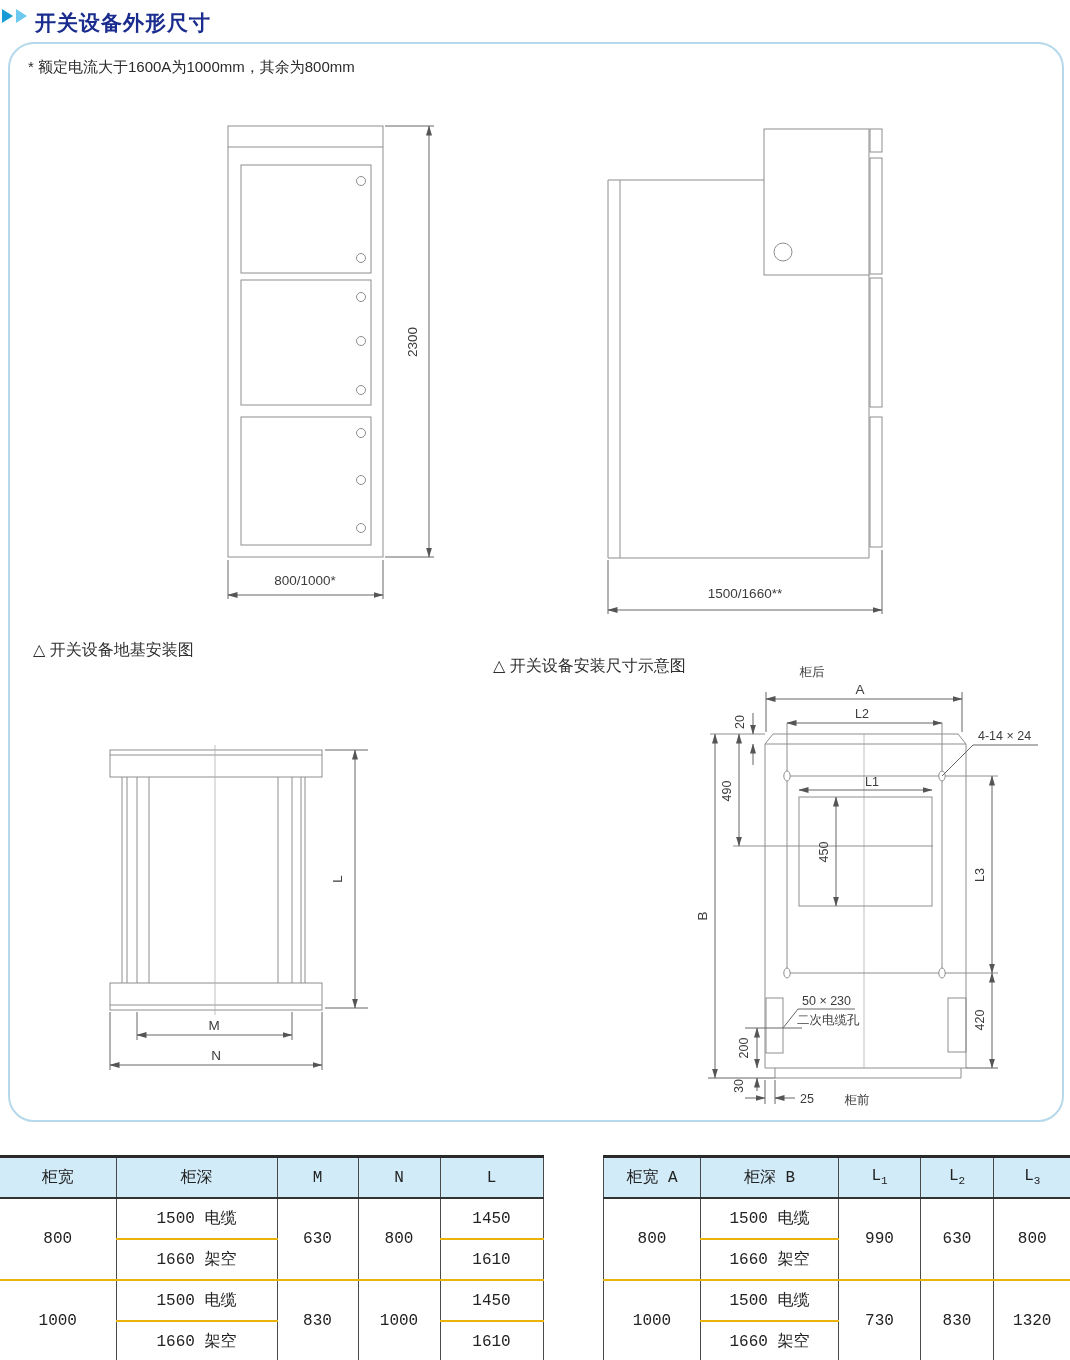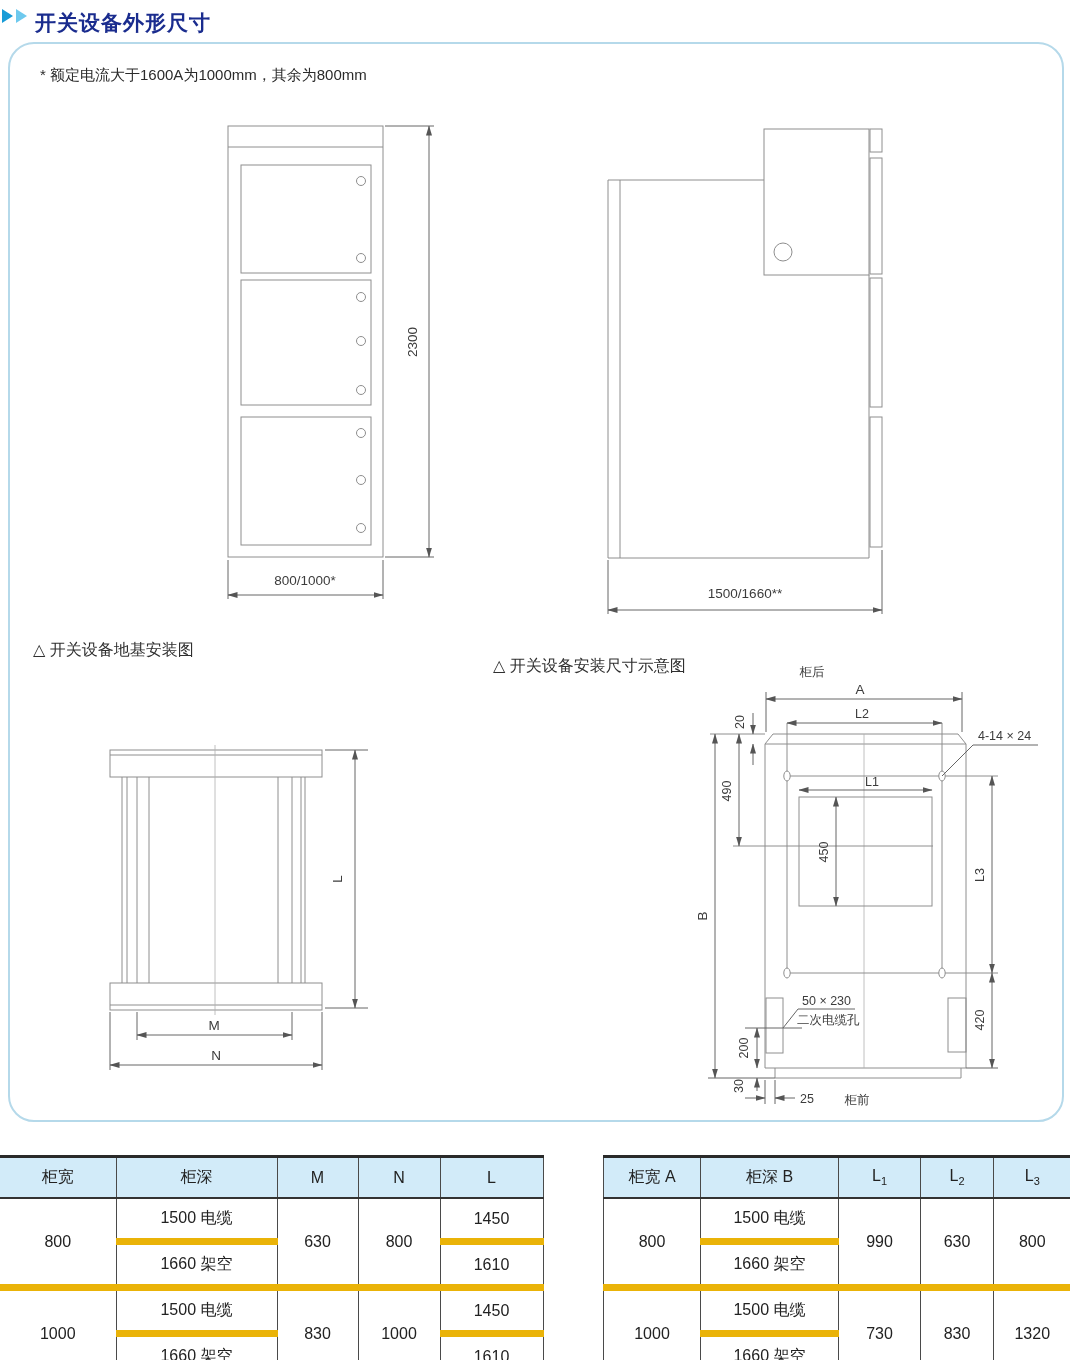--- a/index.html
+++ b/index.html
@@ -9,42 +9,42 @@
   
   .title-row{position:absolute;left:2px;top:9px;height:30px;display:flex;align-items:flex-start;}
   .tri{width:0;height:0;border-top:7px solid transparent;border-bottom:7px solid transparent;border-left:11px solid #189bd7;margin-right:3px;}
   .tri.t2{border-left-color:#6ec9ee;margin-right:8px;}
   .page-title{font-size:21px;font-weight:bold;color:#1a2c8e;letter-spacing:1px;}
 
   
   .panel{position:absolute;left:8px;top:42px;width:1052px;height:1076px;border:2px solid #b5d9ea;border-radius:26px;background:#fff;}
 
   .note{position:absolute;left:28px;font-size:15px;color:#2b2b2b;}
-  .n1{top:66px;margin-left:12px;} .n2{top:84px;}
+  .n1{top:58px;} .n2{top:84px;}
 
   .sub-title{position:absolute;font-size:16px;color:#2f2f2f;white-space:nowrap;}
   .st1{left:33px;top:640px;} .st2{left:493px;top:656px;}
 
   svg{position:absolute;overflow:visible;}
   .geo{fill:none;stroke:#8e8e8e;stroke-width:1;}
   .cl{stroke:#b0b0b0;stroke-width:0.8;}
   .dim{fill:none;stroke:#666;stroke-width:1;}
   .dt{fill:#3c3c3c;font-size:12.5px;}
   .dt2{fill:#3c3c3c;font-size:13.5px;}
 
   
   table{border-collapse:collapse;table-layout:fixed;position:absolute;top:1155px;font-size:16px;color:#222;}
   #ltable{left:0;width:543px;} #rtable{left:603px;width:467px;}
   table{border-top:3px solid #2a2a2a;border-bottom:4px solid #2a2a2a;}
   th,td{text-align:center;vertical-align:middle;padding:0;height:39px;font-weight:normal;}
   th{background:#d2ebf9;border-bottom:2px solid #333;}
-  th,td{border-left:1px solid #4a4a4a;border-right:1px solid #4a4a4a;}
+  th,td{border-left:1px solid #4a4a4a;border-right:1px solid #4a4a4a;font-family:Liberation Mono, monospace;}
   #ltable th:first-child,#ltable td.first{border-left:none;}
   #rtable th:last-child,#rtable td.last{border-right:none;}
-  td{border-top:1px solid #8f8f8f;border-bottom:7px solid #eab308;}
+  td{border-top:1px solid #8f8f8f;border-bottom:2px solid #eab308;}
   sub{font-size:11px;}
 </style>
 </head>
 <body>
 
 <div id="stage">
 
   <div class="title-row">
     <span class="tri"></span>
     <span class="tri t2"></span>

